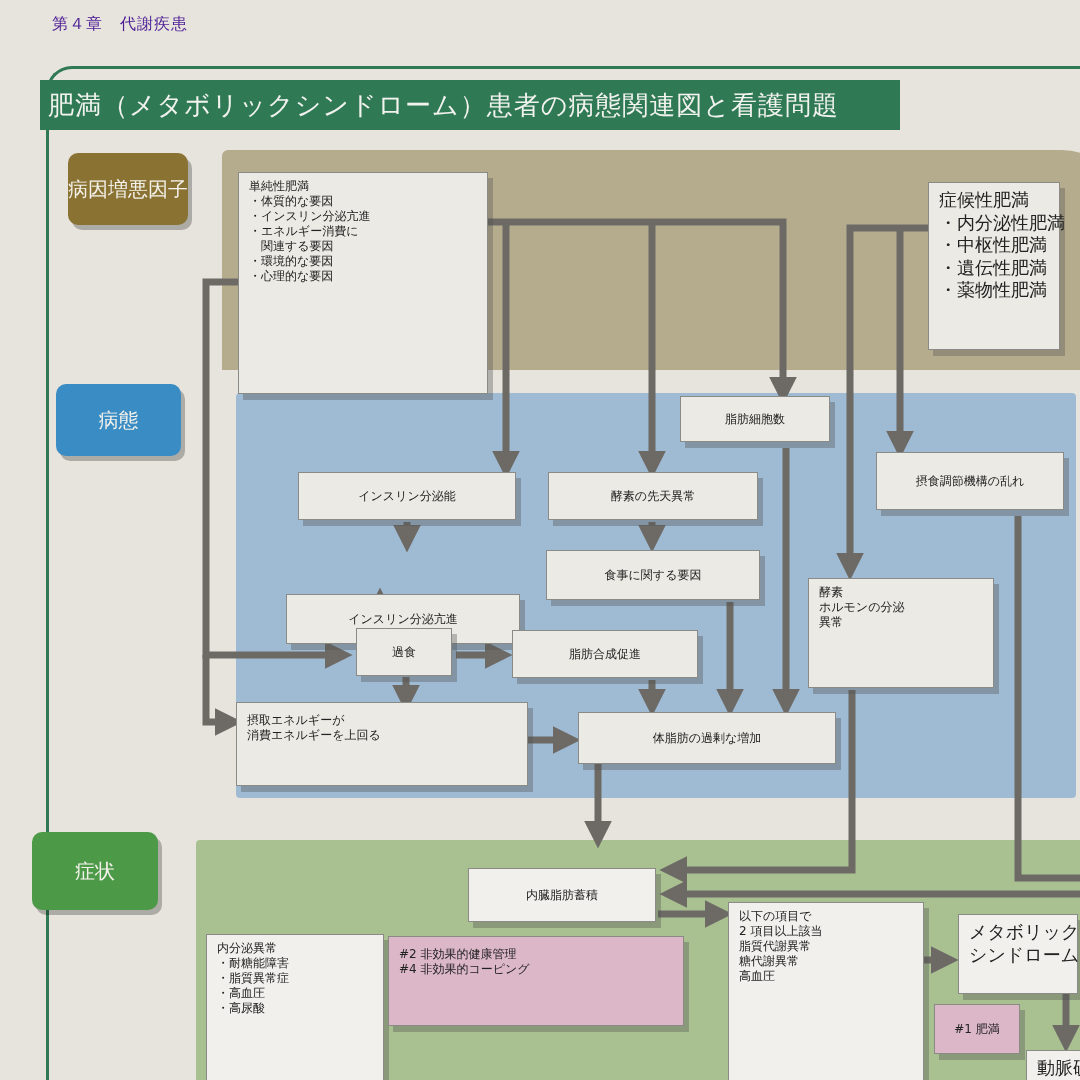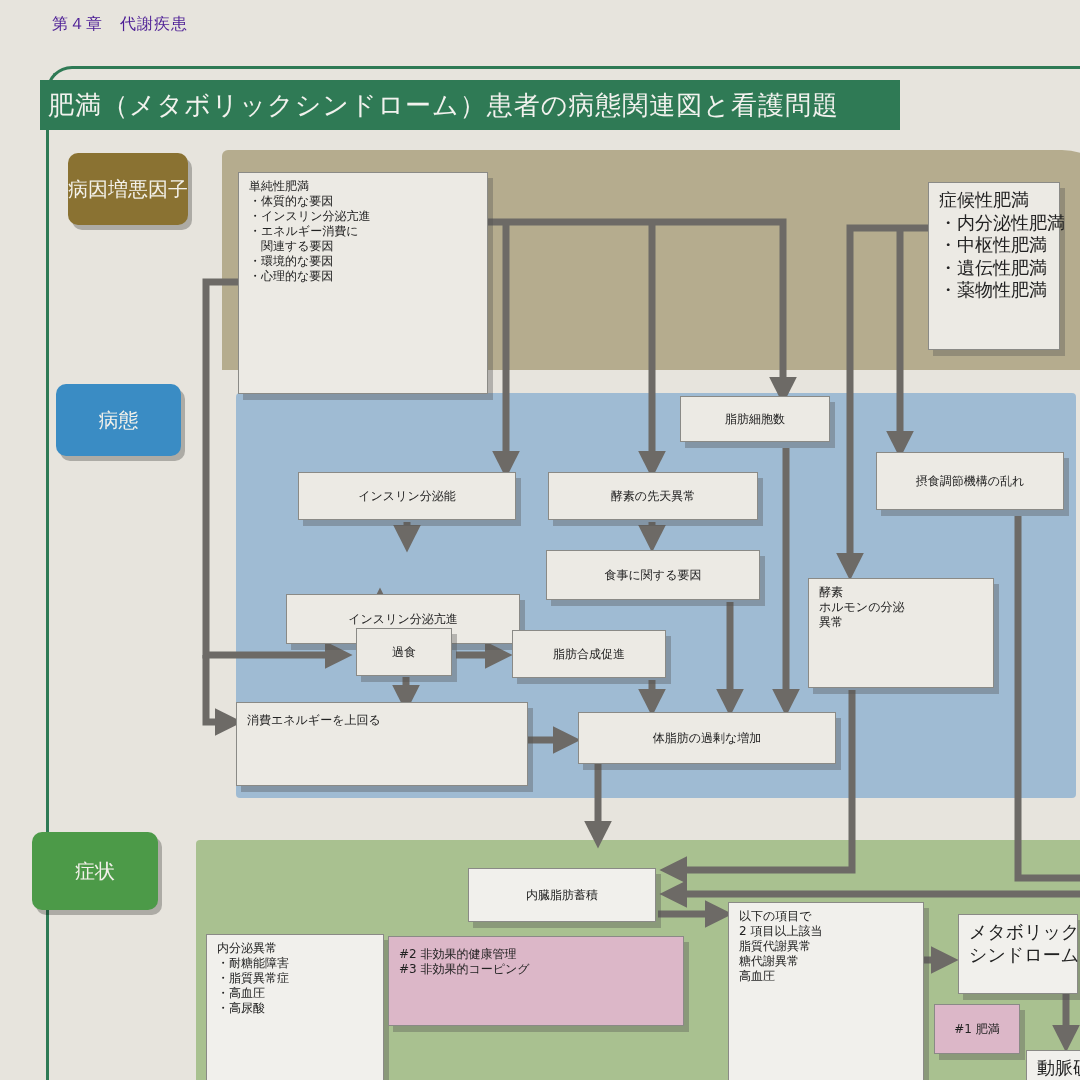--- a/index.html
+++ b/index.html
@@ -113,37 +113,38 @@
 <div class="box center" style="left:548px;top:472px;width:210px;height:48px;">酵素の先天異常</div>
 <div class="box center" style="left:876px;top:452px;width:188px;height:58px;">摂食調節機構の乱れ</div>
 <div class="box center" style="left:286px;top:548px;width:234px;height:50px;margin-top:46px;">インスリン分泌亢進</div>
 <div class="box center" style="left:546px;top:550px;width:214px;height:50px;">食事に関する要因</div>
 <div class="box" style="left:808px;top:578px;width:186px;height:110px;">
   <span class="row">酵素</span>
   <span class="row">ホルモンの分泌</span>
   <span class="row">異常</span>
 </div>
 <div class="box center" style="left:356px;top:628px;width:96px;height:48px;">過食</div>
-<div class="box center" style="left:512px;top:630px;width:154px;height:48px;">脂肪合成促進</div>
+<div class="box center" style="left:512px;top:630px;width:186px;height:48px;">脂肪合成促進</div>
 <div class="box" style="left:236px;top:702px;width:292px;height:84px;padding-top:10px;">
+  <span class="row">摂取エネルギーが</span>
   <span class="row">消費エネルギーを上回る</span>
 </div>
 <div class="box center" style="left:578px;top:712px;width:258px;height:52px;">体脂肪の過剰な増加</div>
 
 <div class="box center white" style="left:468px;top:868px;width:188px;height:54px;">内臓脂肪蓄積</div>
 <div class="box white" style="left:206px;top:934px;width:178px;height:160px;">
   <span class="row">内分泌異常</span>
   <span class="row">・耐糖能障害</span>
   <span class="row">・脂質異常症</span>
   <span class="row">・高血圧</span>
   <span class="row">・高尿酸</span>
 </div>
 <div class="box pink" style="left:388px;top:936px;width:296px;height:90px;padding-top:10px;">
   <span class="row">#2 非効果的健康管理</span>
-  <span class="row">#3 非効果的コーピング</span>
+  <span class="row">#4 非効果的コーピング</span>
 </div>
 <div class="box white" style="left:728px;top:902px;width:196px;height:190px;">
   <span class="row">以下の項目で</span>
   <span class="row">2 項目以上該当</span>
   <span class="row">脂質代謝異常</span>
   <span class="row">糖代謝異常</span>
   <span class="row">高血圧</span>
 </div>
 <div class="box white" style="left:958px;top:914px;width:120px;height:80px;font-size:18px;">
   <span class="row">メタボリック</span>

